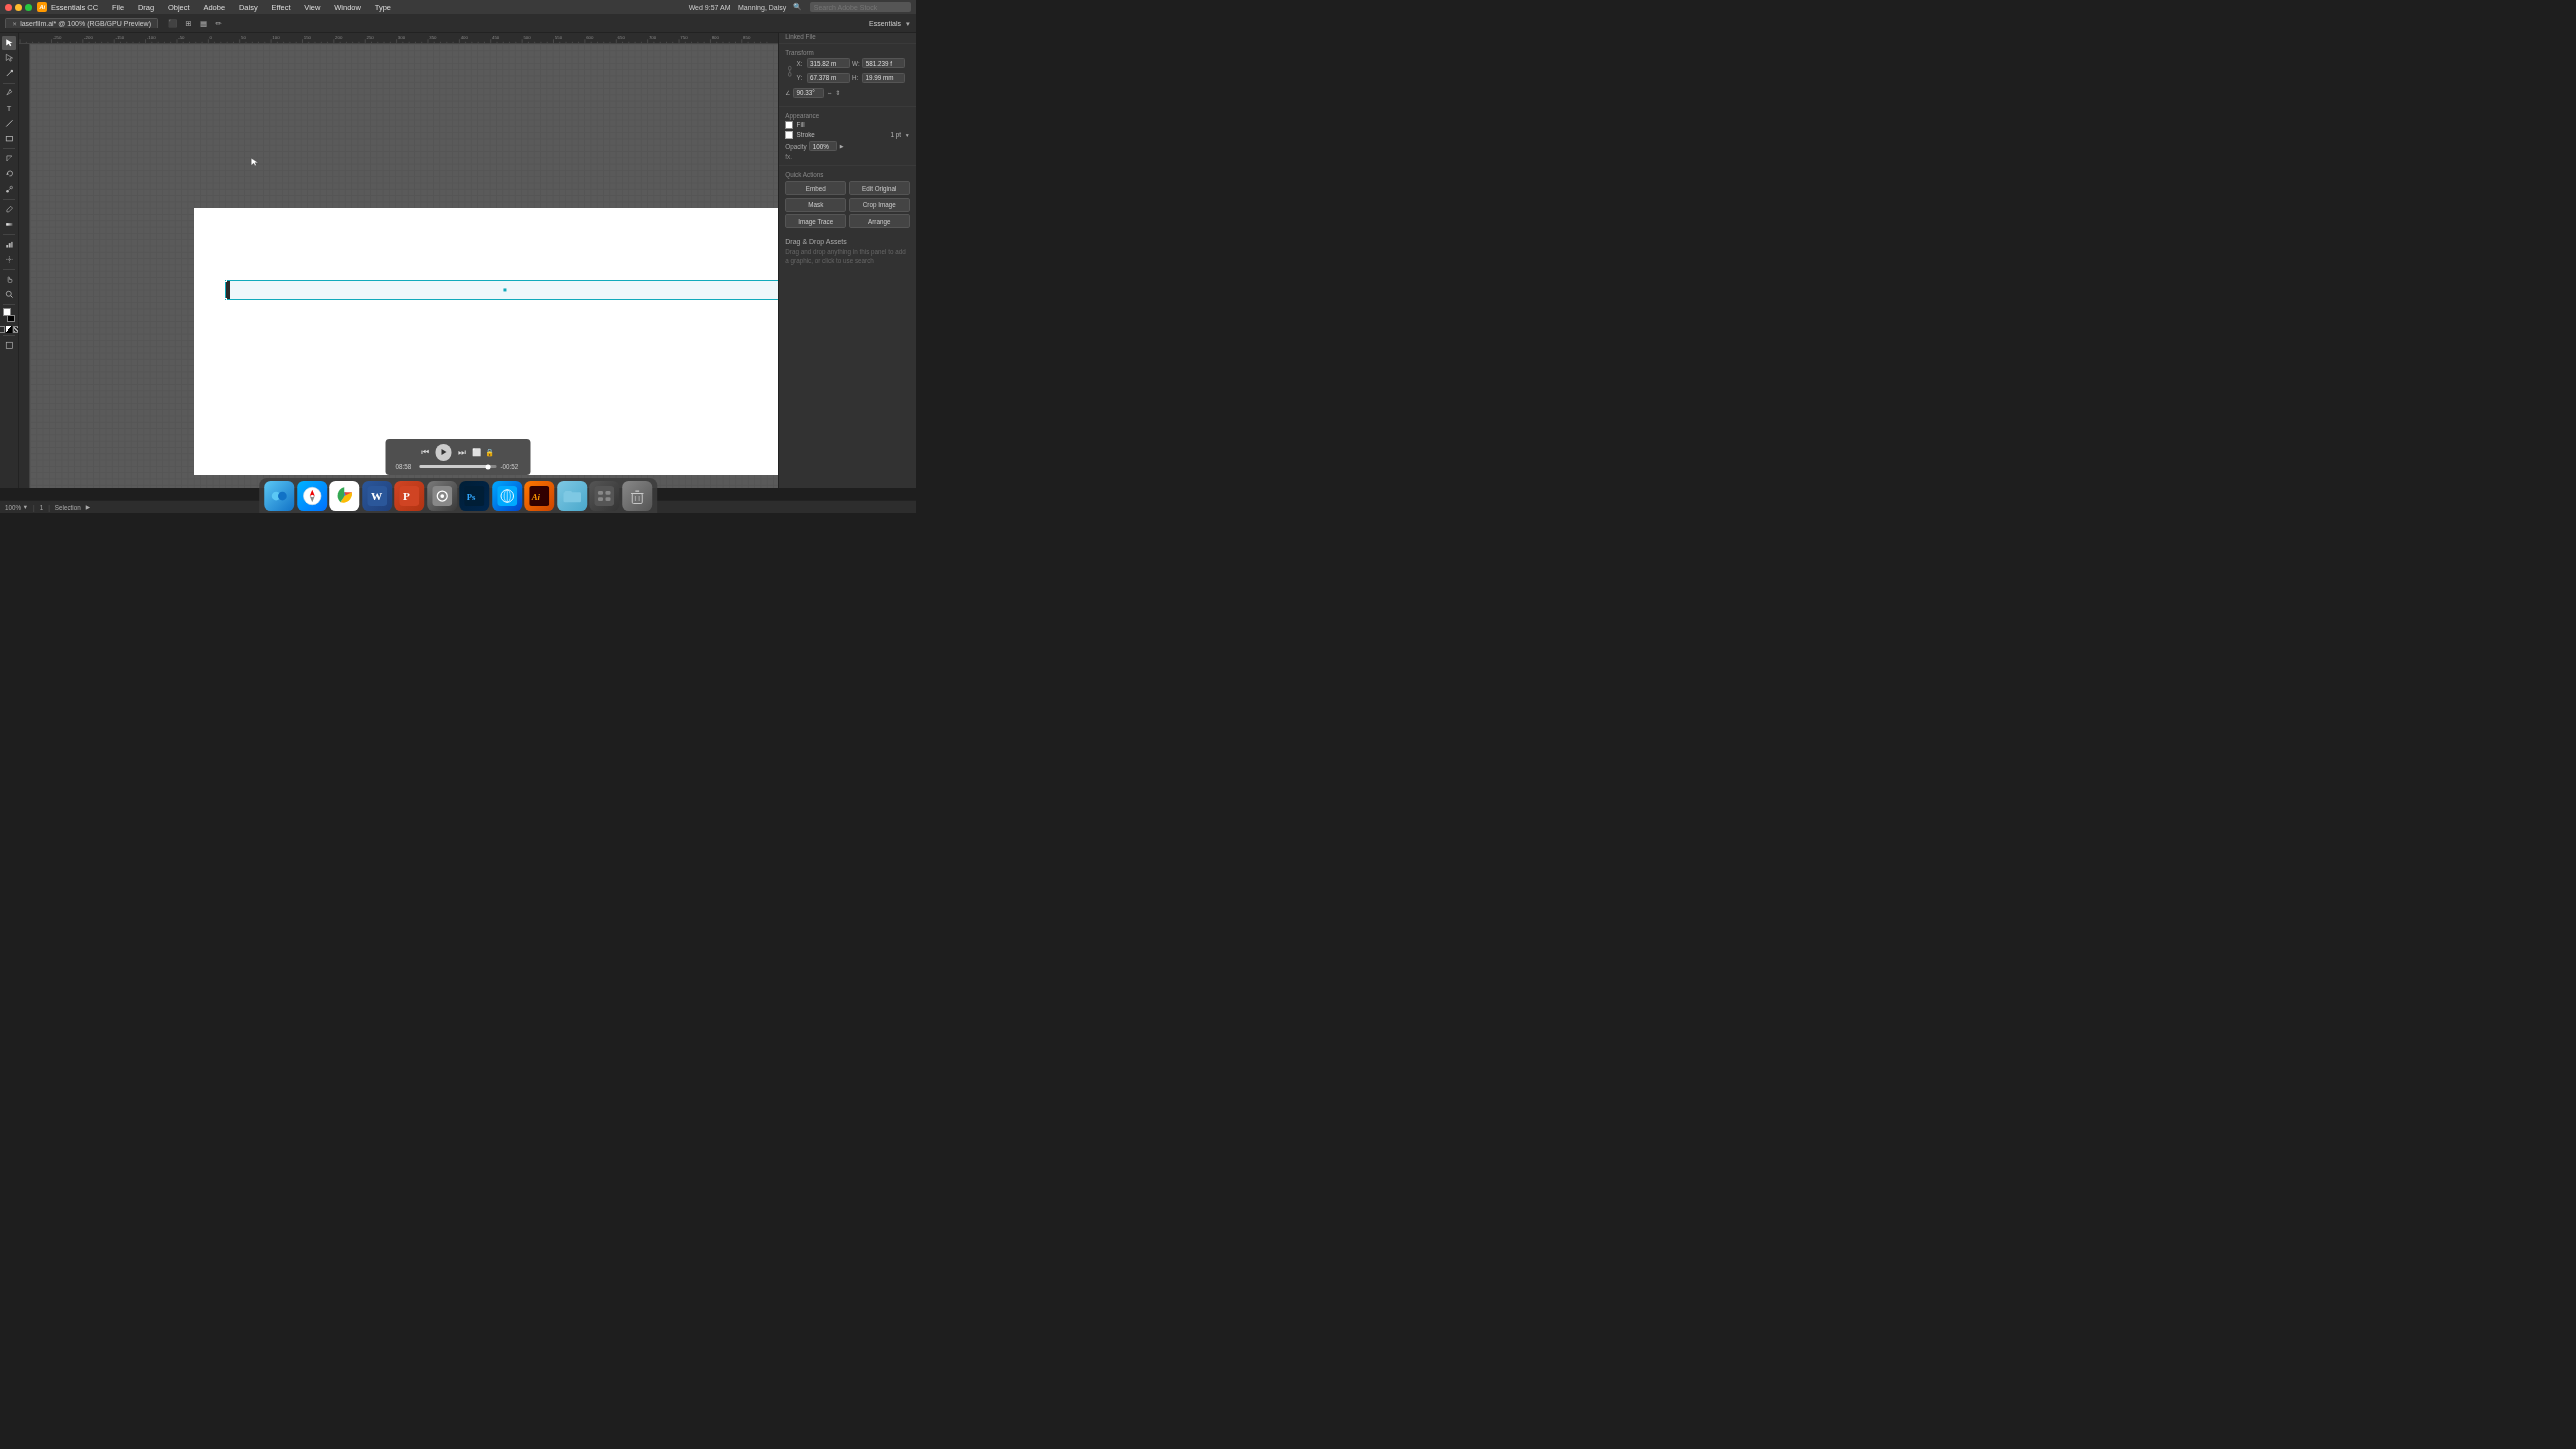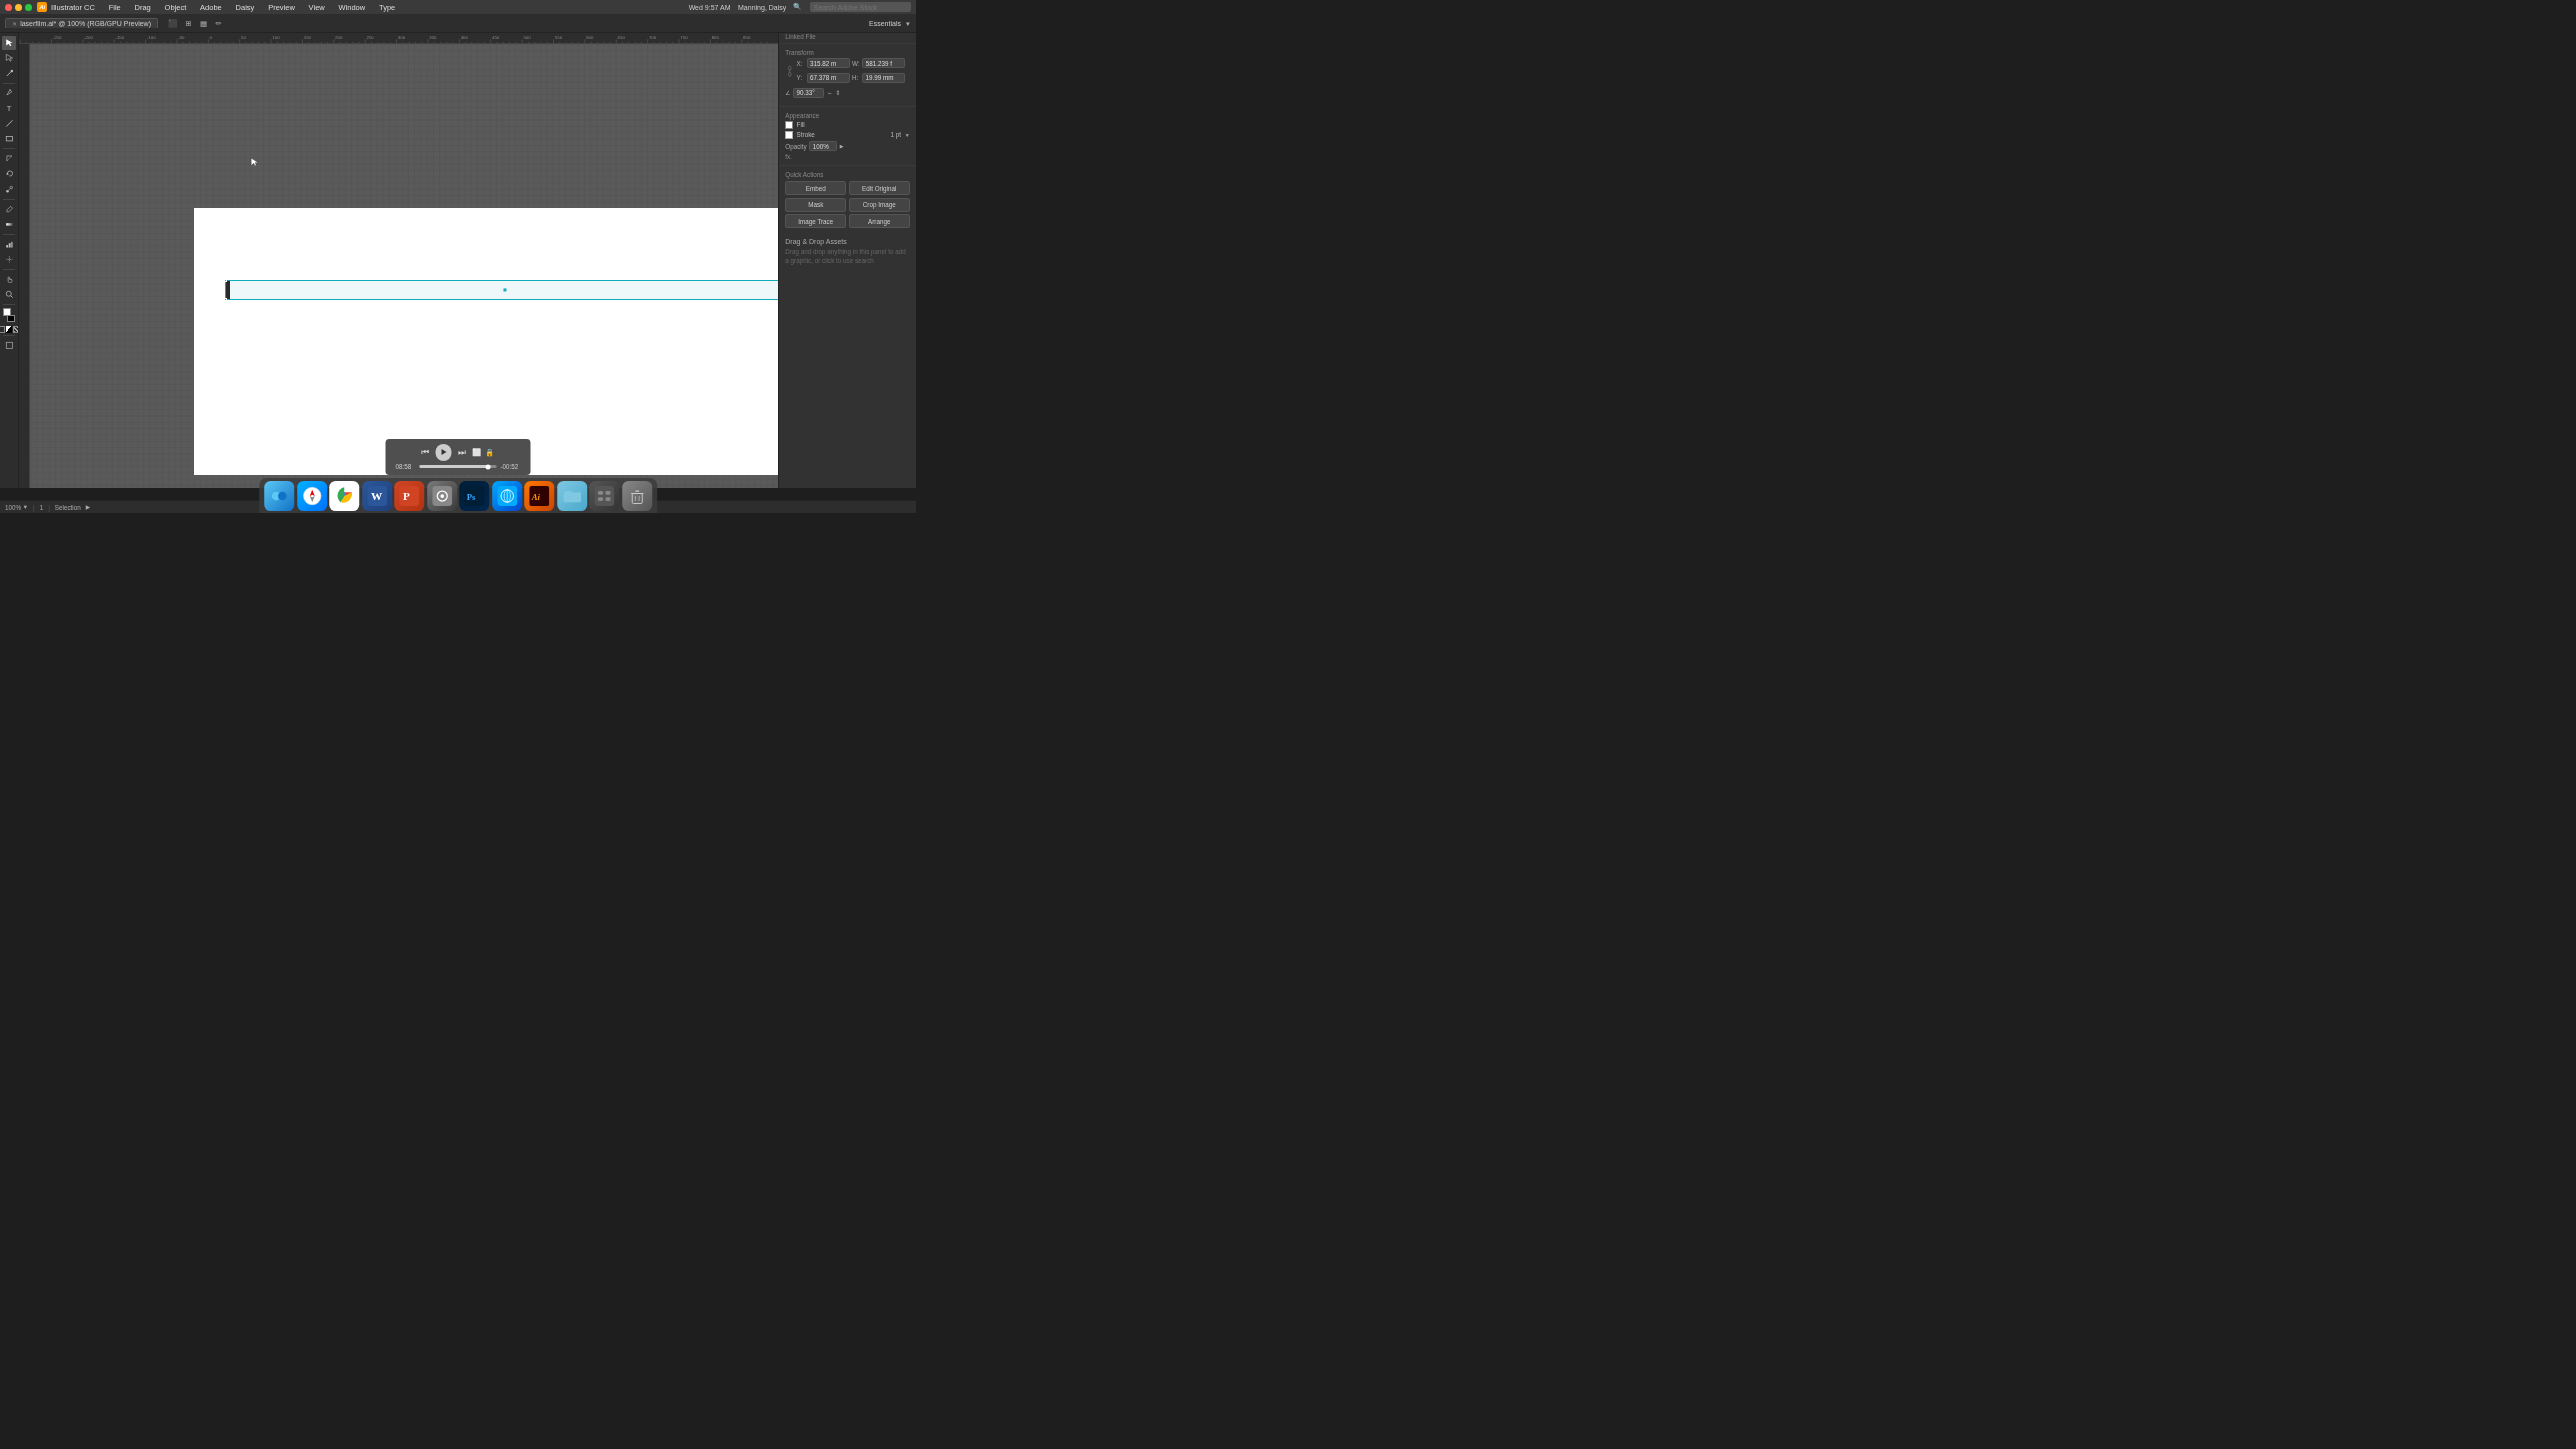--- a/index.html
+++ b/index.html
@@ -531,27 +531,27 @@
 <body>
 
 <div class="menu-bar">
   <div class="traffic-lights">
     <div class="traffic-light red"></div>
     <div class="traffic-light yellow"></div>
     <div class="traffic-light green"></div>
   </div>
   <div class="app-icon">Ai</div>
   <div class="menu-bar-left">
-    <span class="menu-item">Illustrator CC</span>
+    <span class="menu-item">Essentials CC</span>
     <span class="menu-item">File</span>
     <span class="menu-item">Drag</span>
     <span class="menu-item">Object</span>
     <span class="menu-item">Adobe</span>
     <span class="menu-item">Daisy</span>
-    <span class="menu-item">Preview</span>
+    <span class="menu-item">Effect</span>
     <span class="menu-item">View</span>
     <span class="menu-item">Window</span>
     <span class="menu-item">Type</span>
   </div>
   <div class="menu-bar-right">
     <span>Wed 9:57 AM</span>
     <span>Manning, Daisy</span>
     <span>🔍</span>
     <input class="search-adobe-stock" type="text" placeholder="Search Adobe Stock" style="">
   </div>

